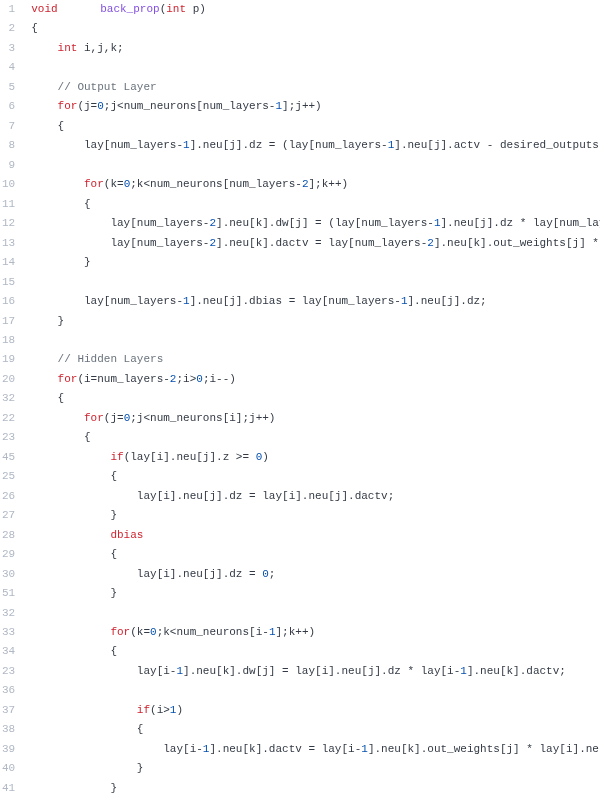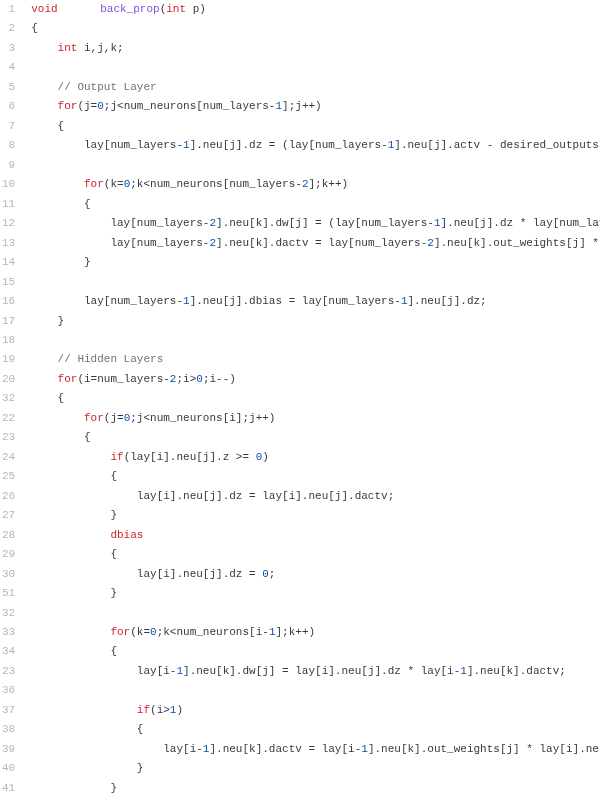--- a/index.html
+++ b/index.html
@@ -61,21 +61,21 @@
       <div>14</div>
       <div>15</div>
       <div>16</div>
       <div>17</div>
       <div>18</div>
       <div>19</div>
       <div>20</div>
       <div>32</div>
       <div>22</div>
       <div>23</div>
-      <div>24</div>
+      <div>45</div>
       <div>25</div>
       <div>26</div>
       <div>27</div>
       <div>28</div>
       <div>29</div>
       <div>30</div>
       <div>51</div>
       <div>32</div>
       <div>33</div>
       <div>34</div>

